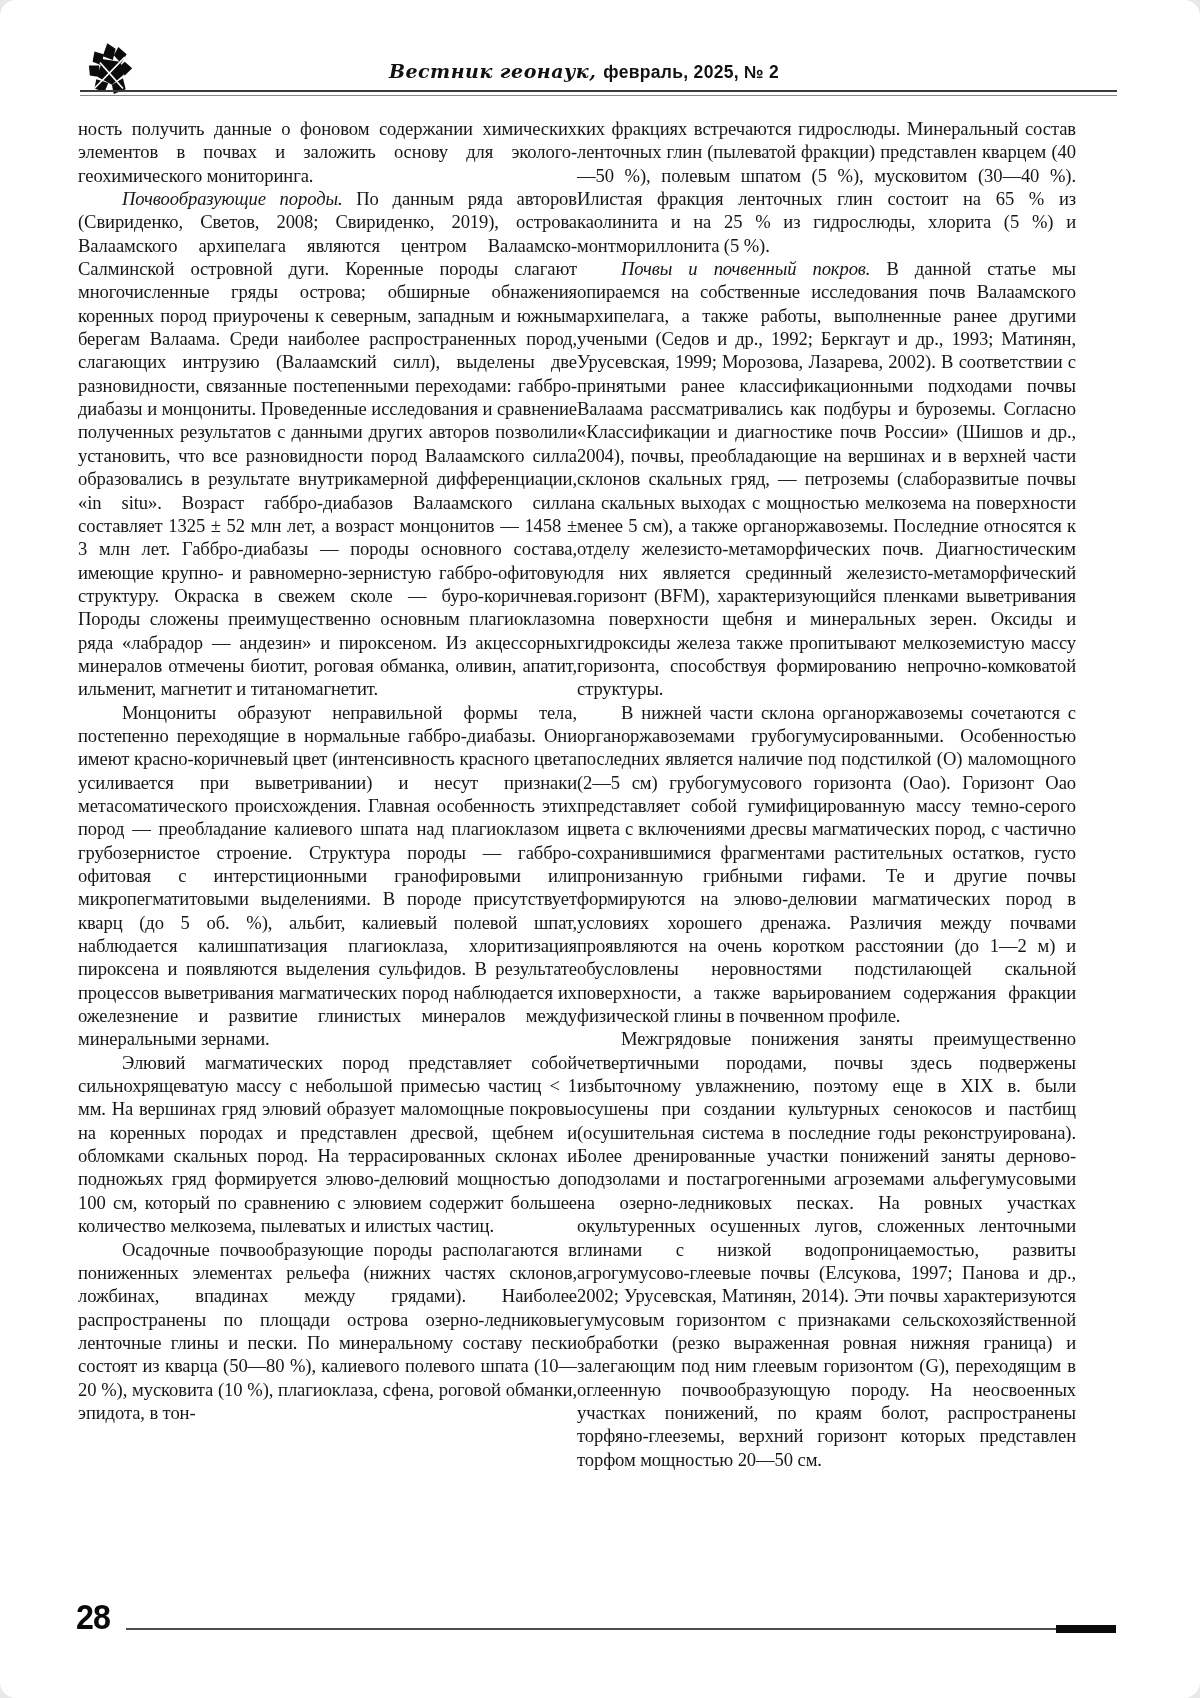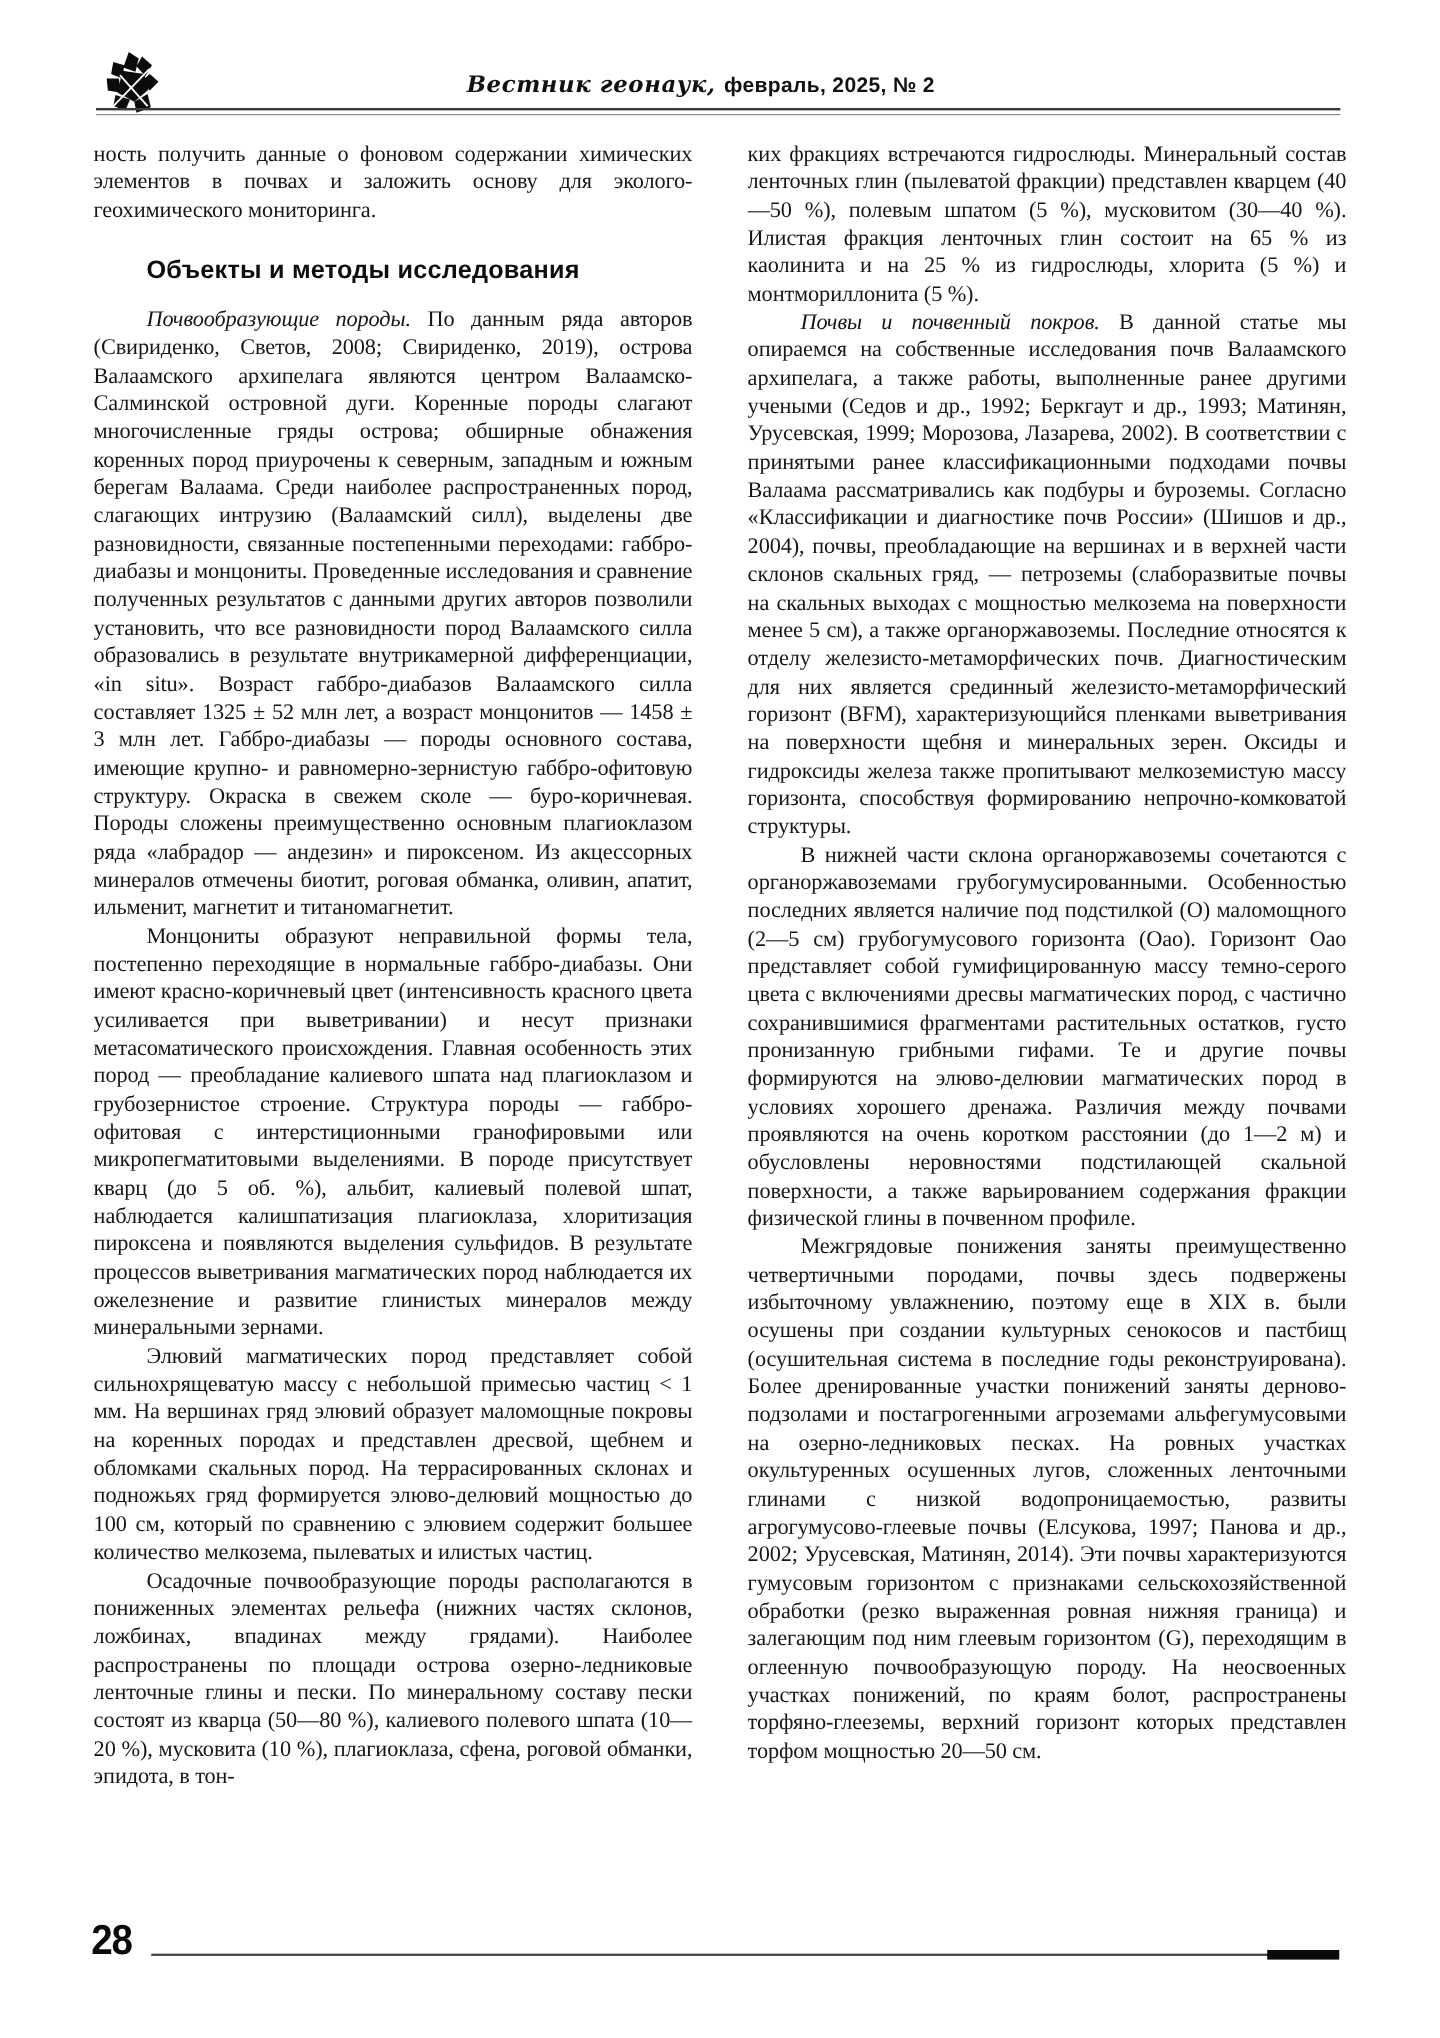--- a/index.html
+++ b/index.html
@@ -1,19 +1,19 @@
 <!DOCTYPE html>
 <html lang="ru"><head>
 <meta charset="utf-8">
 <style>
   html,body{margin:0;padding:0;background:#e8e8e8;}
   .page{
     position:relative;width:1200px;height:1698px;background:#ffffff;
     font-family:"Liberation Serif","DejaVu Serif",serif;color:#161616;
-    overflow:hidden;margin:0 auto;
+    overflow:hidden;margin:0 auto;border-radius:16px;
   }
   
   .logo{position:absolute;left:88px;top:42px;width:46px;height:56px;}
   .header-title{
     position:absolute;top:60px;left:0;width:100%;text-align:center;
     white-space:nowrap;pointer-events:none;
   }
   .header-title .inner{display:inline-block;transform:translateX(-16px);}
   .journal-name{
     font-family:"DejaVu Serif",serif;font-style:italic;font-weight:bold;
@@ -23,21 +23,21 @@
     font-family:"Liberation Sans","DejaVu Sans",sans-serif;font-weight:bold;
     font-size:17.5px;letter-spacing:.3px;margin-left:7px;color:#111;
   }
   .header-rule{
     position:absolute;top:90px;left:80px;width:1037px;height:3px;
     border-top:2px solid #3a3a3a;border-bottom:1px solid #8a8a8a;
   }
   
   .content{
     position:absolute;left:78px;top:117px;width:1044px;height:1502px;
-    display:flex;gap:46px;overflow:hidden;
+    display:flex;overflow:hidden;
   }
   .column{width:499px;height:100%;overflow:hidden;}
   .para{
     margin:0;text-align:justify;text-indent:44px;
     font-size:18.6px;line-height:23.35px;letter-spacing:-0.1px;
   }
   .para.no-indent{text-indent:0;}
   .para i{}
   .section-heading{
     font-family:"Liberation Sans","DejaVu Sans",sans-serif;font-weight:bold;
@@ -80,21 +80,20 @@
     <span class="inner">
       <span class="journal-name">Вестник геонаук,</span><span class="issue-info">февраль, 2025, № 2</span>
     </span>
   </div>
 
   <div class="header-rule"></div>
 
   <div class="content">
     <div class="column" id="col-left">
         <p class="para no-indent">ность получить данные о фоновом содержании химических элементов в почвах и заложить основу для эколого-геохимического мониторинга.</p>
-        <div class="section-heading">Объекты и методы исследования</div>
         <p class="para"><i>Почвообразующие породы. </i>По данным ряда авторов (Свириденко, Светов, 2008; Свириденко, 2019), острова Валаамского архипелага являются центром Валаамско-Салминской островной дуги. Коренные породы слагают многочисленные гряды острова; обширные обнажения коренных пород приурочены к северным, западным и южным берегам Валаама. Среди наиболее распространенных пород, слагающих интрузию (Валаамский силл), выделены две разновидности, связанные постепенными переходами: габбро-диабазы и монцониты. Проведенные исследования и сравнение полученных результатов с данными других авторов позволили установить, что все разновидности пород Валаамского силла образовались в результате внутрикамерной дифференциации, «in situ». Возраст габбро-диабазов Валаамского силла составляет 1325 ± 52 млн лет, а возраст монцонитов — 1458 ± 3 млн лет. Габбро-диабазы — породы основного состава, имеющие крупно- и равномерно-зернистую габбро-офитовую структуру. Окраска в свежем сколе — буро-коричневая. Породы сложены преимущественно основным плагиоклазом ряда «лабрадор — андезин» и пироксеном. Из акцессорных минералов отмечены биотит, роговая обманка, оливин, апатит, ильменит, магнетит и титаномагнетит.</p>
         <p class="para">Монцониты образуют неправильной формы тела, постепенно переходящие в нормальные габбро-диабазы. Они имеют красно-коричневый цвет (интенсивность красного цвета усиливается при выветривании) и несут признаки метасоматического происхождения. Главная особенность этих пород — преобладание калиевого шпата над плагиоклазом и грубозернистое строение. Структура породы — габбро-офитовая с интерстиционными гранофировыми или микропегматитовыми выделениями. В породе присутствует кварц (до 5 об. %), альбит, калиевый полевой шпат, наблюдается калишпатизация плагиоклаза, хлоритизация пироксена и появляются выделения сульфидов. В результате процессов выветривания магматических пород наблюдается их ожелезнение и развитие глинистых минералов между минеральными зернами.</p>
         <p class="para">Элювий магматических пород представляет собой сильнохрящеватую массу с небольшой примесью частиц &lt; 1 мм. На вершинах гряд элювий образует маломощные покровы на коренных породах и представлен дресвой, щебнем и обломками скальных пород. На террасированных склонах и подножьях гряд формируется элюво-делювий мощностью до 100 см, который по сравнению с элювием содержит большее количество мелкозема, пылеватых и илистых частиц.</p>
         <p class="para">Осадочные почвообразующие породы располагаются в пониженных элементах рельефа (нижних частях склонов, ложбинах, впадинах между грядами). Наиболее распространены по площади острова озерно-ледниковые ленточные глины и пески. По минеральному составу пески состоят из кварца (50—80 %), калиевого полевого шпата (10—20 %), мусковита (10 %), плагиоклаза, сфена, роговой обманки, эпидота, в тон-</p>
       </div>
     <div class="column" id="col-right">
         <p class="para no-indent">ких фракциях встречаются гидрослюды. Минеральный состав ленточных глин (пылеватой фракции) представлен кварцем (40—50 %), полевым шпатом (5 %), мусковитом (30—40 %). Илистая фракция ленточных глин состоит на 65 % из каолинита и на 25 % из гидрослюды, хлорита (5 %) и монтмориллонита (5 %).</p>
         <p class="para"><i>Почвы и почвенный покров. </i>В данной статье мы опираемся на собственные исследования почв Валаамского архипелага, а также работы, выполненные ранее другими учеными (Седов и др., 1992; Беркгаут и др., 1993; Матинян, Урусевская, 1999; Морозова, Лазарева, 2002). В соответствии с принятыми ранее классификационными подходами почвы Валаама рассматривались как подбуры и буроземы. Согласно «Классификации и диагностике почв России» (Шишов и др., 2004), почвы, преобладающие на вершинах и в верхней части склонов скальных гряд, — петроземы (слаборазвитые почвы на скальных выходах с мощностью мелкозема на поверхности менее 5 см), а также органоржавоземы. Последние относятся к отделу железисто-метаморфических почв. Диагностическим для них является срединный железисто-метаморфический горизонт (BFM), характеризующийся пленками выветривания на поверхности щебня и минеральных зерен. Оксиды и гидроксиды железа также пропитывают мелкоземистую массу горизонта, способствуя формированию непрочно-комковатой структуры.</p>
         <p class="para">В нижней части склона органоржавоземы сочетаются с органоржавоземами грубогумусированными. Особенностью последних является наличие под подстилкой (О) маломощного (2—5 см) грубогумусового горизонта (Оао). Горизонт Оао представляет собой гумифицированную массу темно-серого цвета с включениями дресвы магматических пород, с частично сохранившимися фрагментами растительных остатков, густо пронизанную грибными гифами. Те и другие почвы формируются на элюво-делювии магматических пород в условиях хорошего дренажа. Различия между почвами проявляются на очень коротком расстоянии (до 1—2 м) и обусловлены неровностями подстилающей скальной поверхности, а также варьированием содержания фракции физической глины в почвенном профиле.</p>
         <p class="para">Межгрядовые понижения заняты преимущественно четвертичными породами, почвы здесь подвержены избыточному увлажнению, поэтому еще в XIX в. были осушены при создании культурных сенокосов и пастбищ (осушительная система в последние годы реконструирована). Более дренированные участки понижений заняты дерново-подзолами и постагрогенными агроземами альфегумусовыми на озерно-ледниковых песках. На ровных участках окультуренных осушенных лугов, сложенных ленточными глинами с низкой водопроницаемостью, развиты агрогумусово-глеевые почвы (Елсукова, 1997; Панова и др., 2002; Урусевская, Матинян, 2014). Эти почвы характеризуются гумусовым горизонтом с признаками сельскохозяйственной обработки (резко выраженная ровная нижняя граница) и залегающим под ним глеевым горизонтом (G), переходящим в оглеенную почвообразующую породу. На неосвоенных участках понижений, по краям болот, распространены торфяно-глееземы, верхний горизонт которых представлен торфом мощностью 20—50 см.</p>

